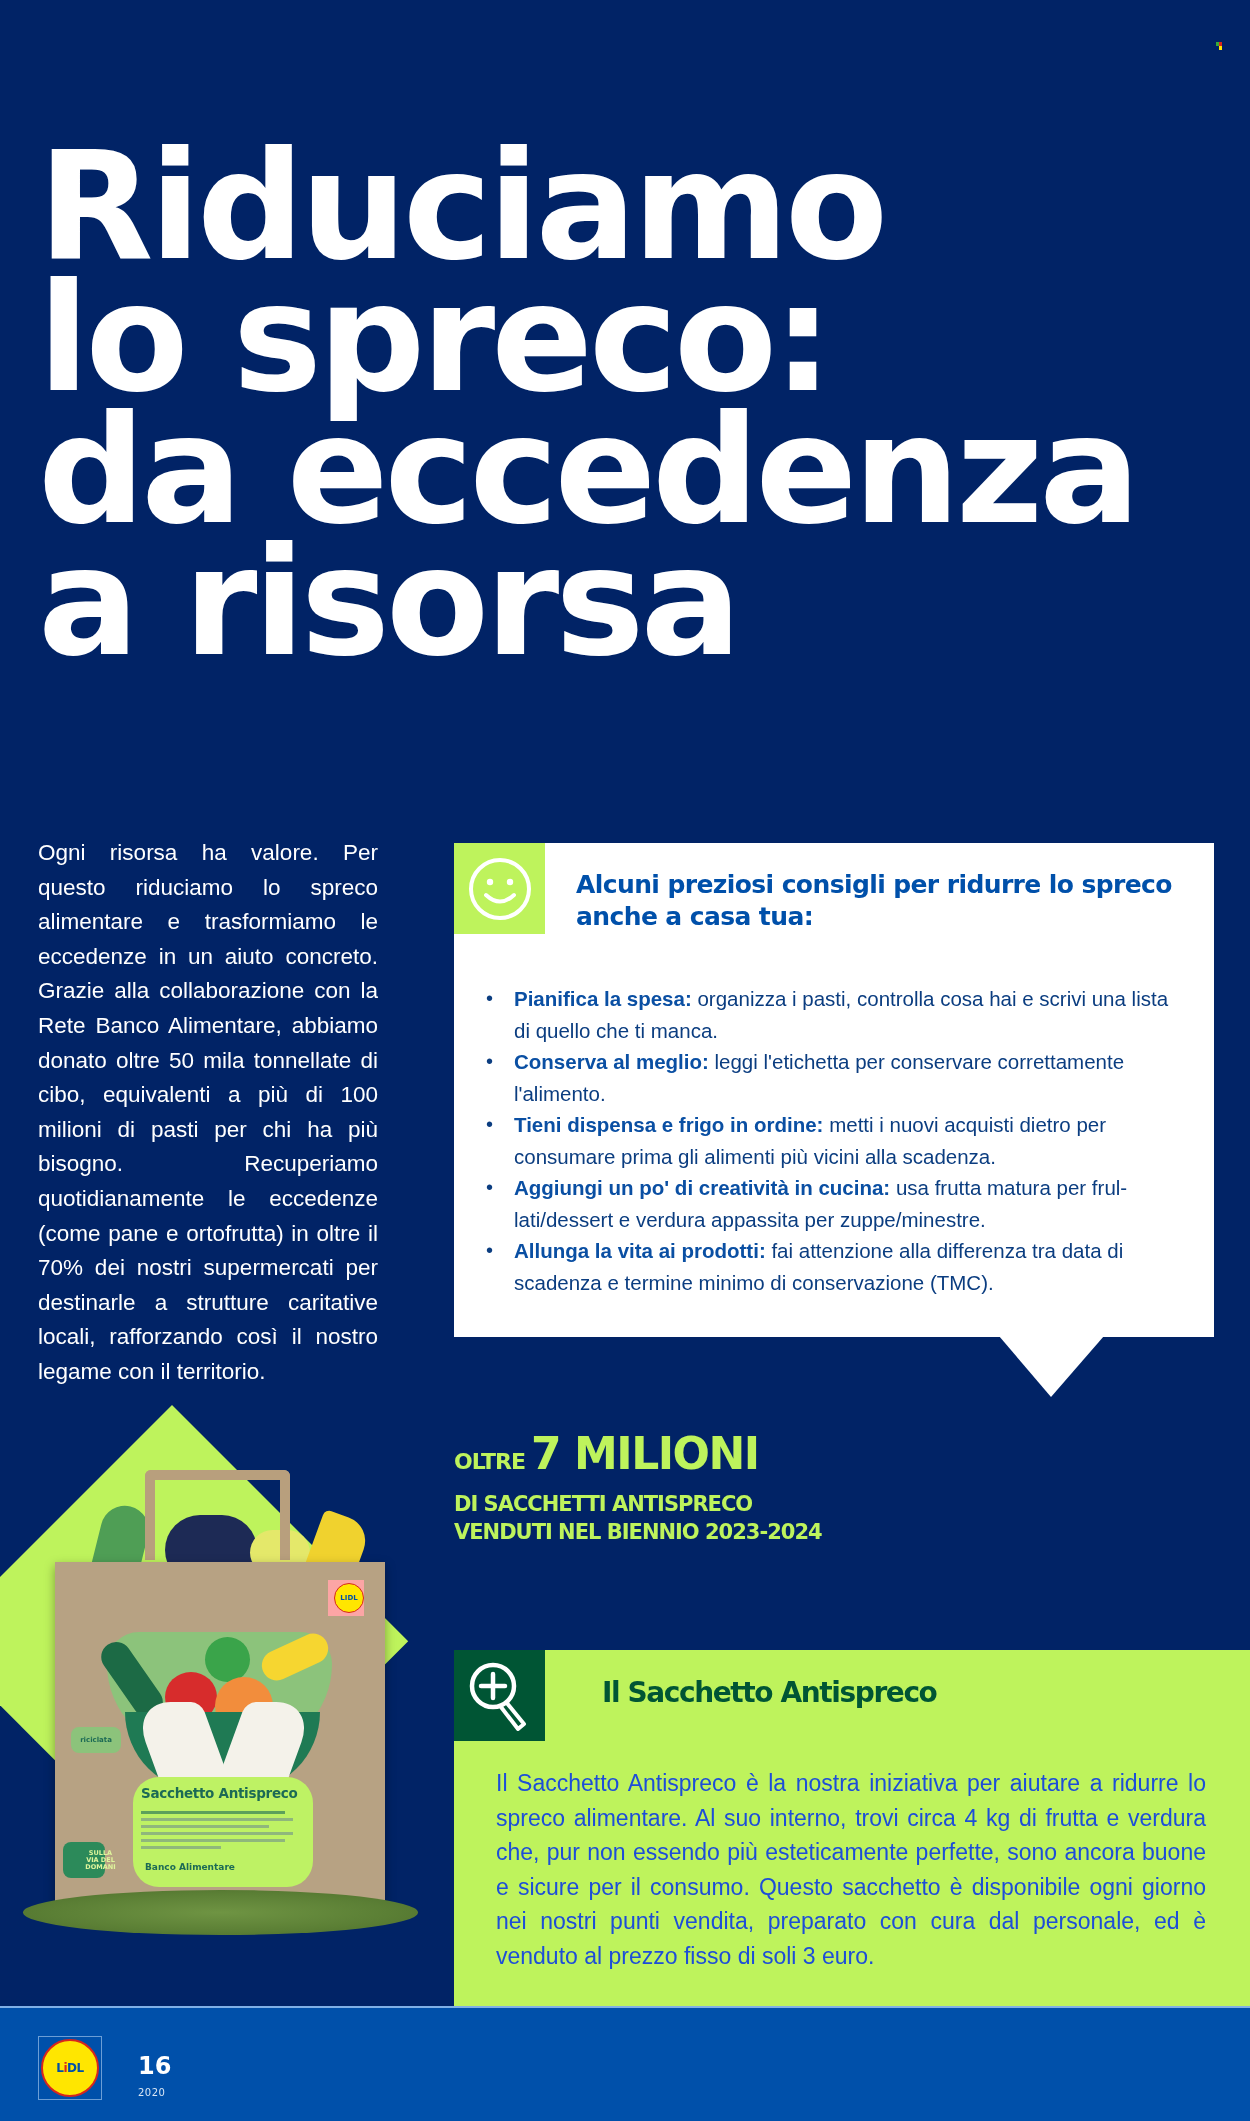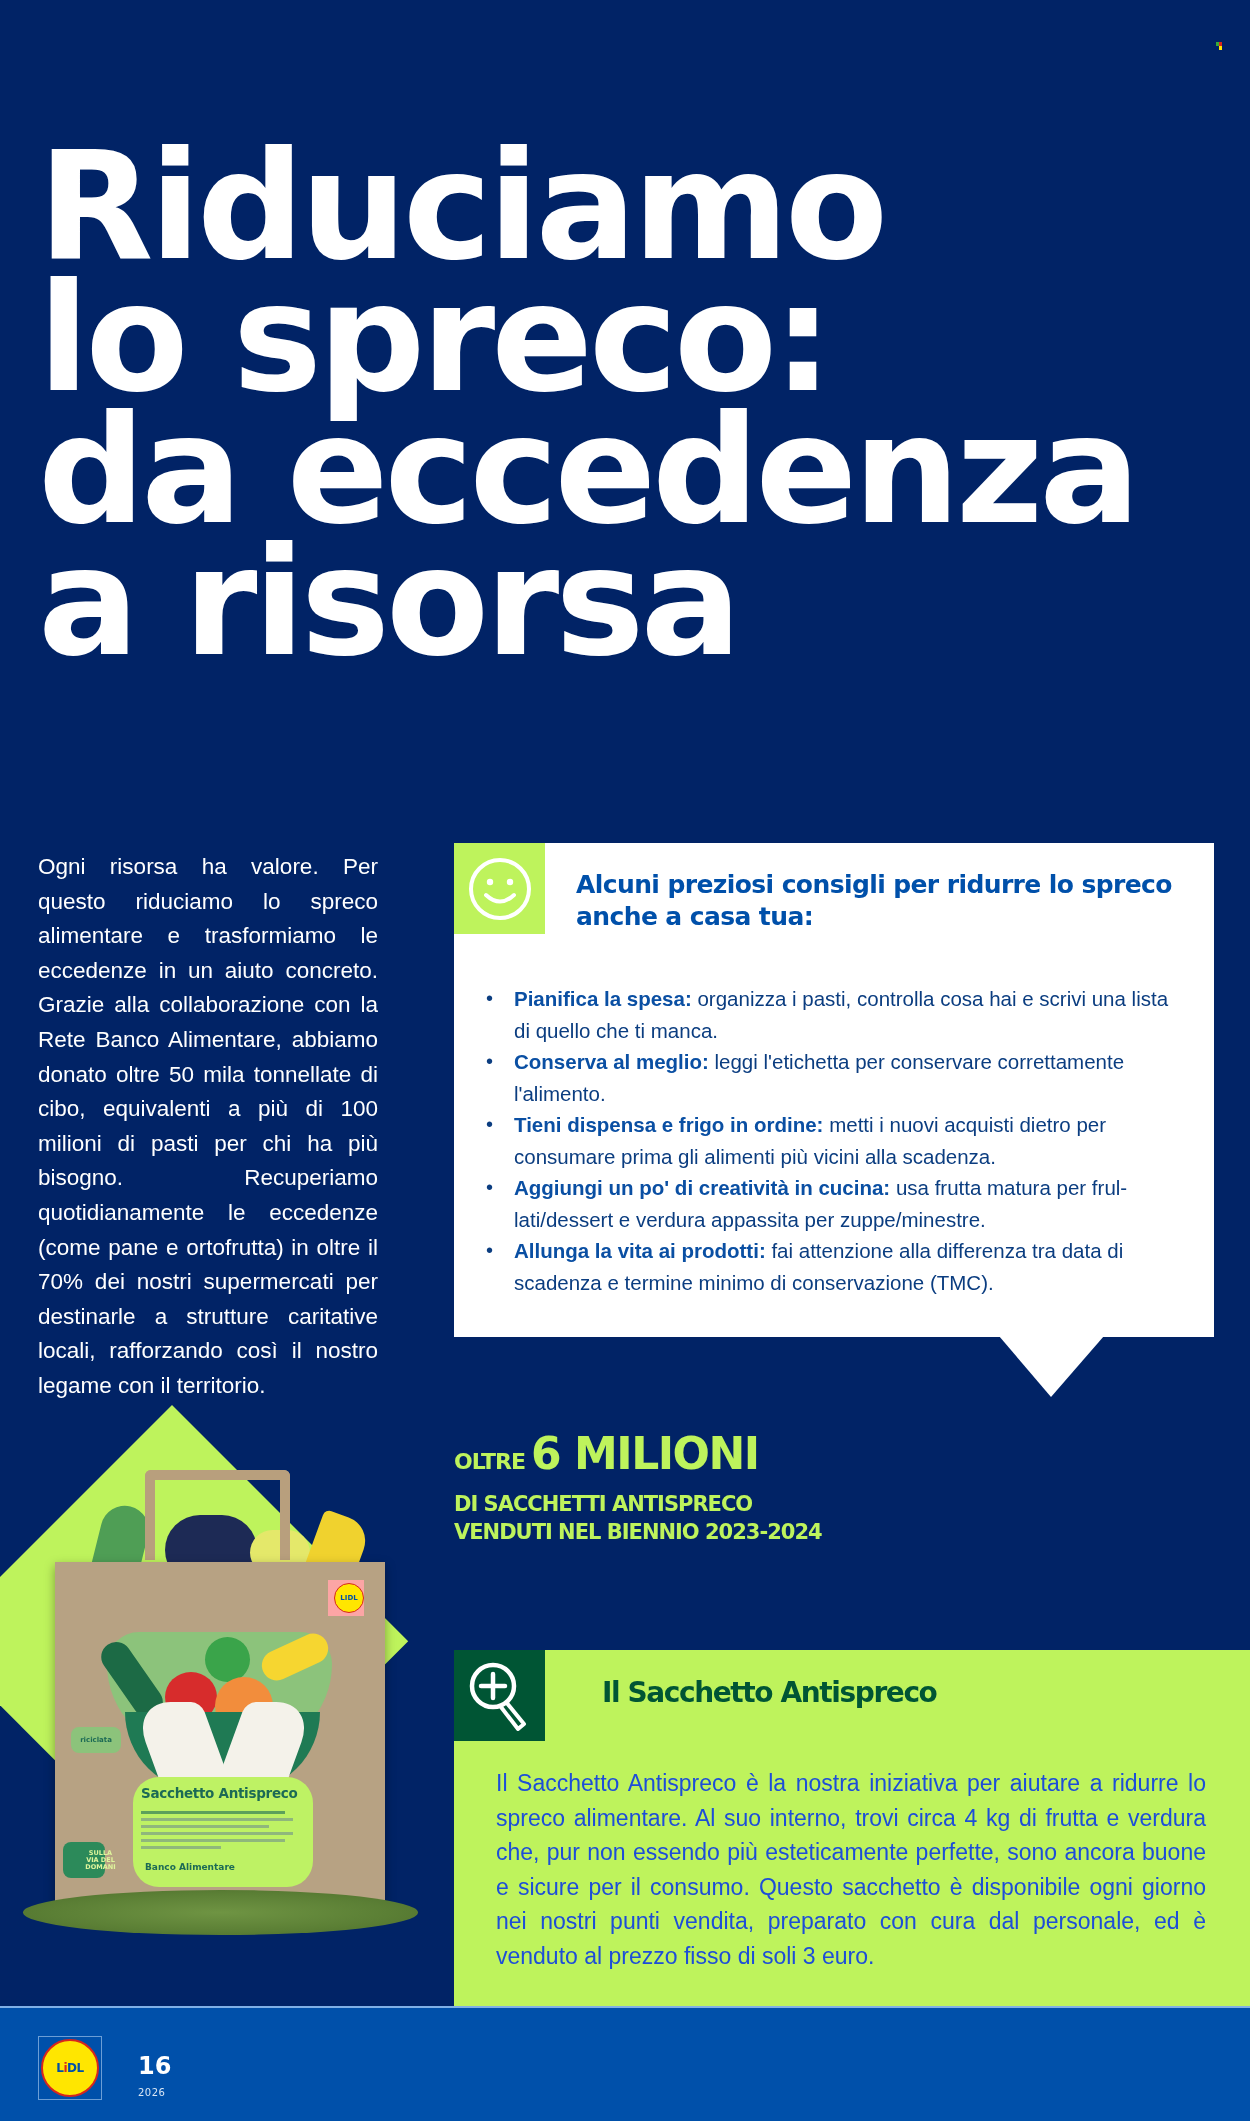--- a/index.html
+++ b/index.html
@@ -29,21 +29,20 @@
     }
     .headline div { white-space: nowrap; }
 
     .intro {
       position: absolute; left: 38px; top: 836px; width: 340px;
       font-family: "Liberation Sans", sans-serif;
       font-size: 22.5px; line-height: 34.6px;
       text-align: justify;
       color: #ffffff;
       hyphens: manual;
-      margin-top: 14px;
     }
 
     
     .tips {
       position: absolute; left: 454px; top: 843px; width: 760px; height: 494px;
       background: #ffffff;
     }
     .tips-tail {
       position: absolute; left: 999px; top: 1336px; width: 0; height: 0;
       border-left: 52px solid transparent;
@@ -264,21 +263,21 @@
     <li><span class="lead">Conserva al meglio:</span><span> leggi l'etichetta per conservare correttamente l'alimento.</span></li>
     <li><span class="lead">Tieni dispensa e frigo in ordine:</span><span> metti i nuovi acquisti dietro per consumare prima gli alimenti più vicini alla scadenza.</span></li>
     <li><span class="lead">Aggiungi un po' di creatività in cucina:</span><span> usa frutta matura per frul­lati/dessert e verdura appassita per zuppe/minestre.</span></li>
     <li><span class="lead">Allunga la vita ai prodotti:</span><span> fai attenzione alla differenza tra data di scadenza e termine minimo di conservazione (TMC).</span></li>
   </ul>
 </section>
 <div class="tips-tail"></div>
 
 <div class="stat">
   <div class="row1">
-    <span class="oltre">OLTRE</span><span class="big">6 MILIONI</span>
+    <span class="oltre">OLTRE</span><span class="big">7 MILIONI</span>
   </div>
   <div class="line">DI SACCHETTI ANTISPRECO</div>
   <div class="line">VENDUTI NEL BIENNIO 2023-2024</div>
 </div>
 
 <div class="diamond">
   <div class="shape"></div>
 </div>
 <figure class="bag">
   <div class="veg-cucumber"></div>
@@ -332,14 +331,14 @@
 
 <footer class="footer">
   <div class="footer-logo">
     <div class="circle">
       <span>L</span>
         <span class="i">i</span>
         <span>DL</span>
     </div>
   </div>
   <div class="page-number">16</div>
-  <div class="page-year">2026</div>
+  <div class="page-year">2020</div>
 </footer>
 
 </body></html>

